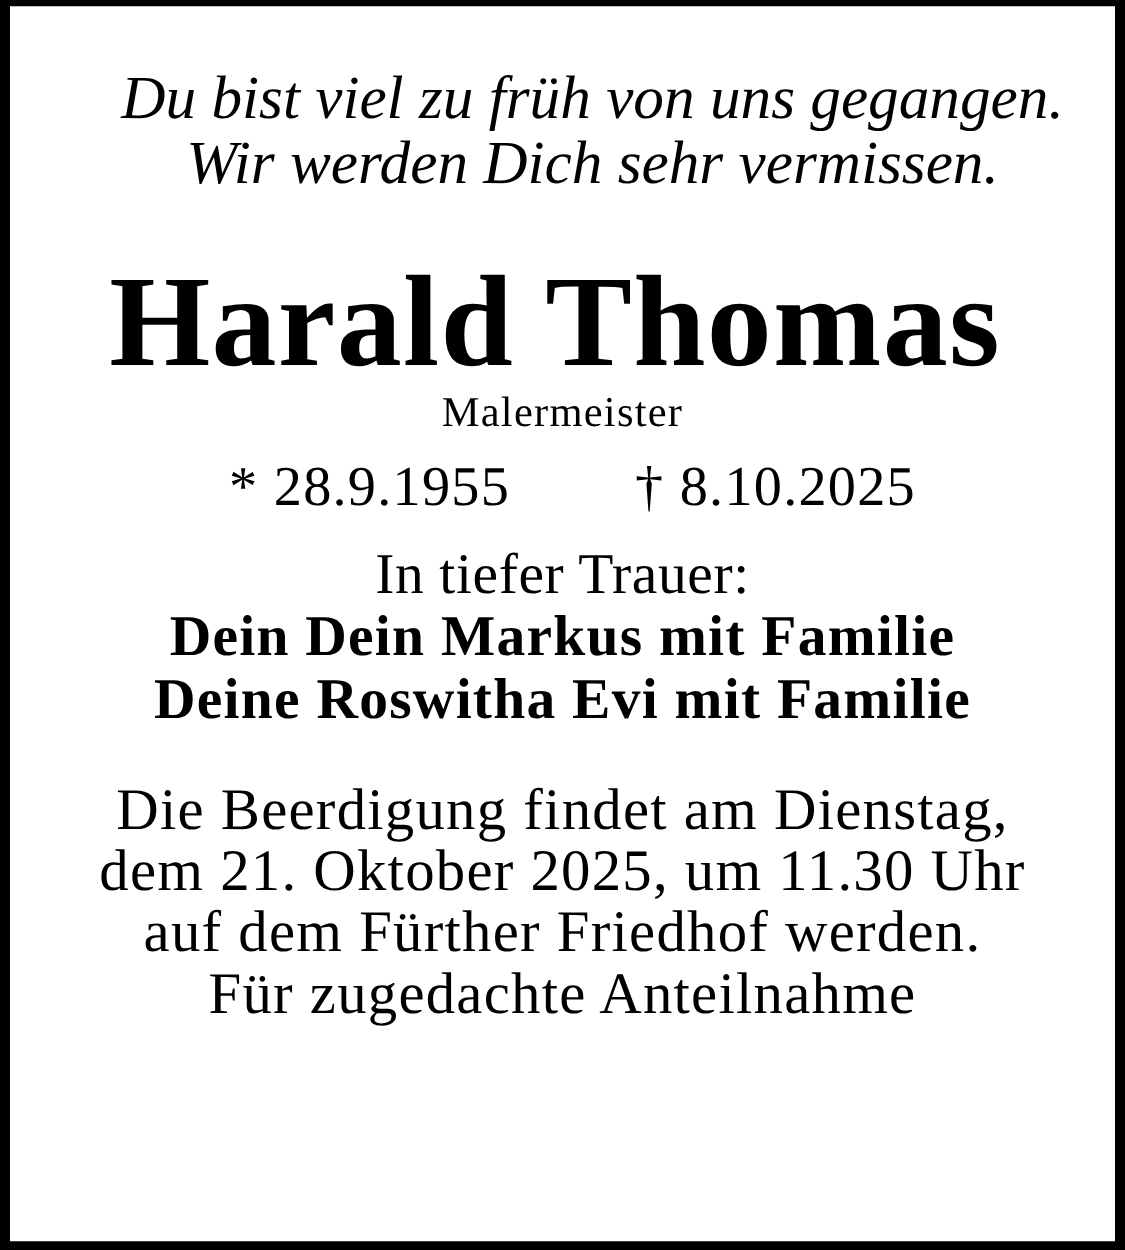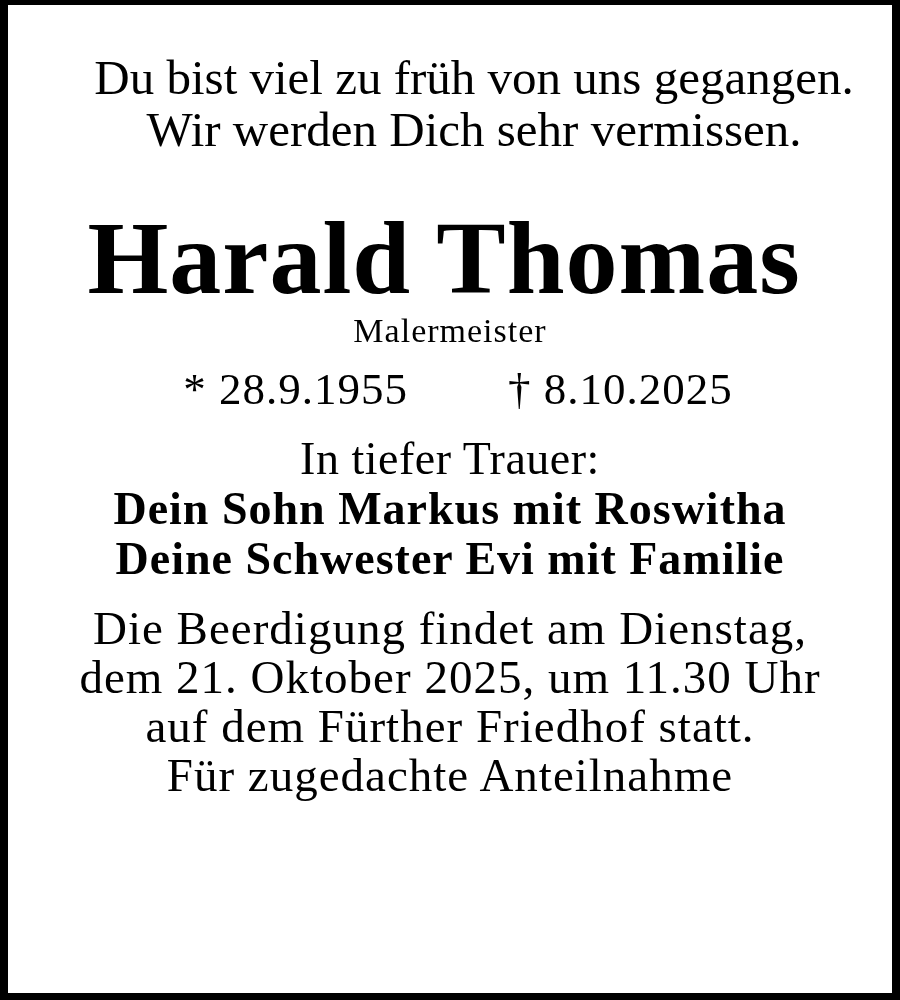--- a/index.html
+++ b/index.html
@@ -15,20 +15,21 @@
     border-style: solid;
     border-color: #000000;
     border-width: 5px 8px 7px 8px;
     overflow: hidden;
     text-align: center;
     color: #000000;
     font-family: "Liberation Serif", "DejaVu Serif", serif;
   }
   .epigraph {
     margin-top: 47px;
+    font-style: italic;
     font-size: 49px;
     line-height: 52px;
     margin-left: 48px;
   }
   .deceased-name {
     margin: 50px 12px 0 0;
     font-weight: bold;
     font-size: 104px;
     line-height: 1.0;
     letter-spacing: 1px;
@@ -54,21 +55,21 @@
     margin-top: 20px;
     font-size: 46px;
     line-height: 50px;
     letter-spacing: 0.5px;
   }
   .mourner {
     font-weight: bold;
     letter-spacing: 1px;
   }
   .funeral {
-    margin-top: 20px;
+    margin-top: 40px;
     font-size: 47px;
     line-height: 49px;
     letter-spacing: 1px;
   }
 </style>
 </head>
 <body>
 
 <div class="notice">
 
@@ -80,24 +81,24 @@
   <h1 class="deceased-name">Harald Thomas</h1>
 
   <div class="profession">Malermeister</div>
 
   <div class="dates">
     <span><span>*</span>&nbsp;<span>28.9.1955</span></span><span class="date-gap"></span><span><span>†</span>&nbsp;<span>8.10.2025</span></span>
   </div>
 
   <div class="mourning">
     <div>In tiefer Trauer:</div>
-    <div class="mourner">Dein Sohn Markus mit Roswitha</div>
-    <div class="mourner">Deine Schwester Evi mit Familie</div>
+    <div class="mourner">Dein Dein Markus mit Familie</div>
+    <div class="mourner">Deine Roswitha Evi mit Familie</div>
   </div>
 
   <div class="funeral">
     <div>Die Beerdigung findet am Dienstag,</div>
     <div>dem 21. Oktober 2025, um 11.30 Uhr</div>
-    <div>auf dem Fürther Friedhof statt.</div>
+    <div>auf dem Fürther Friedhof werden.</div>
     <div>Für zugedachte Anteilnahme</div>
   </div>
 
 </div>
 
 </body></html>

